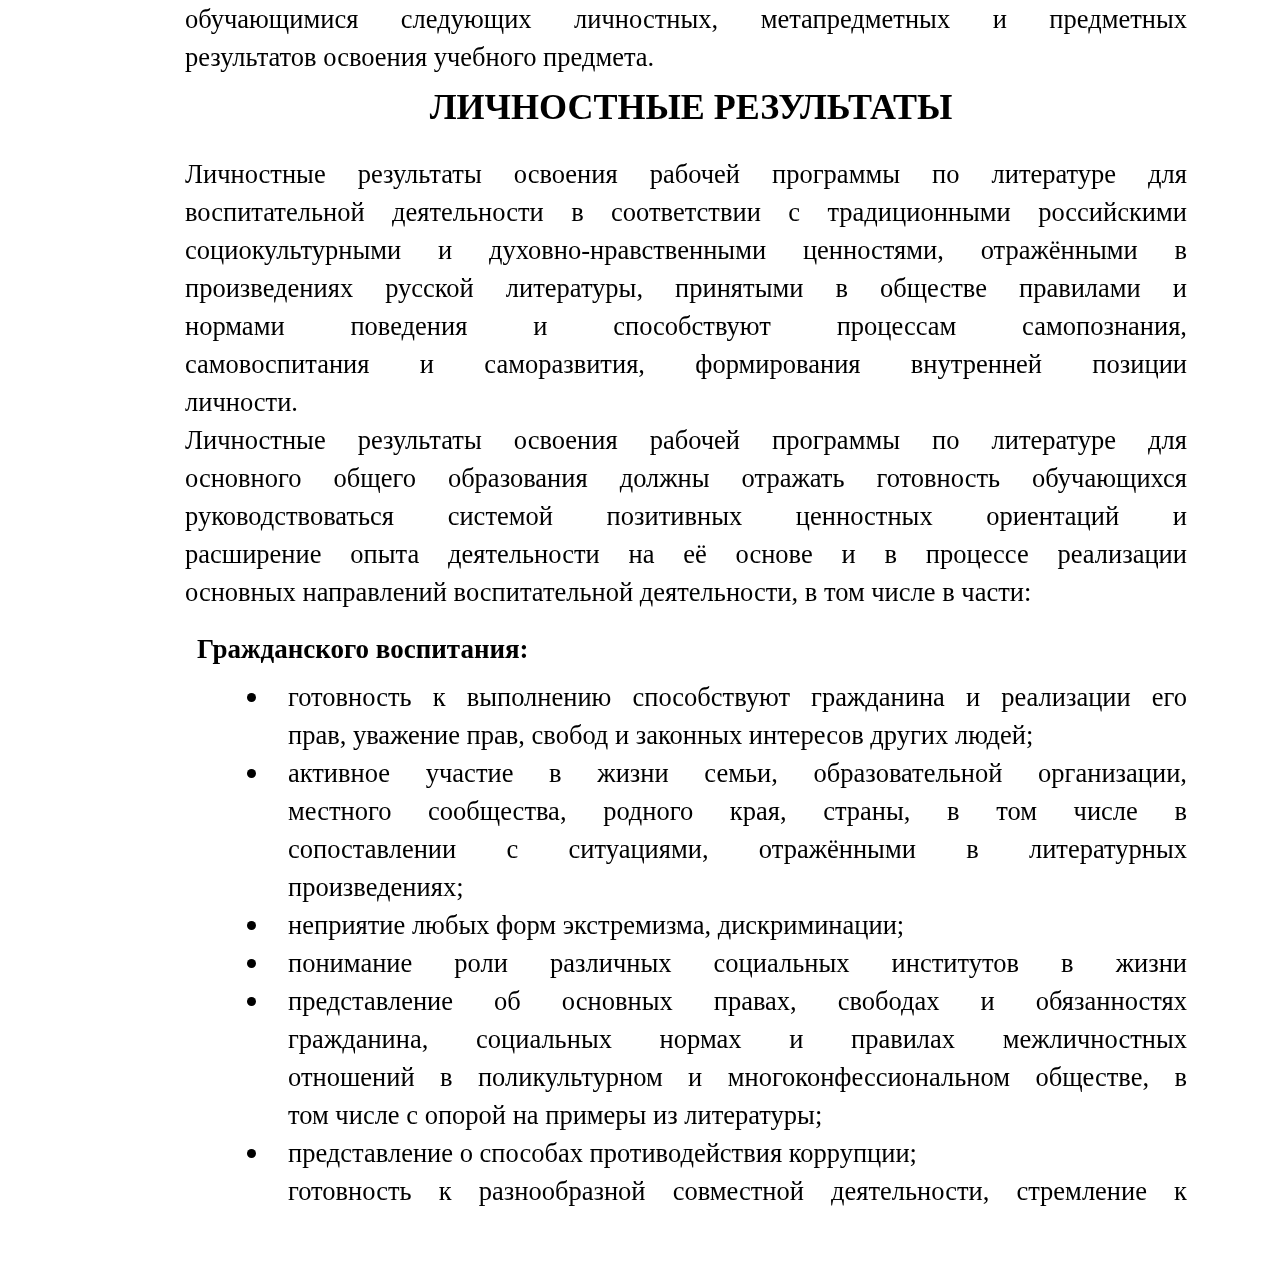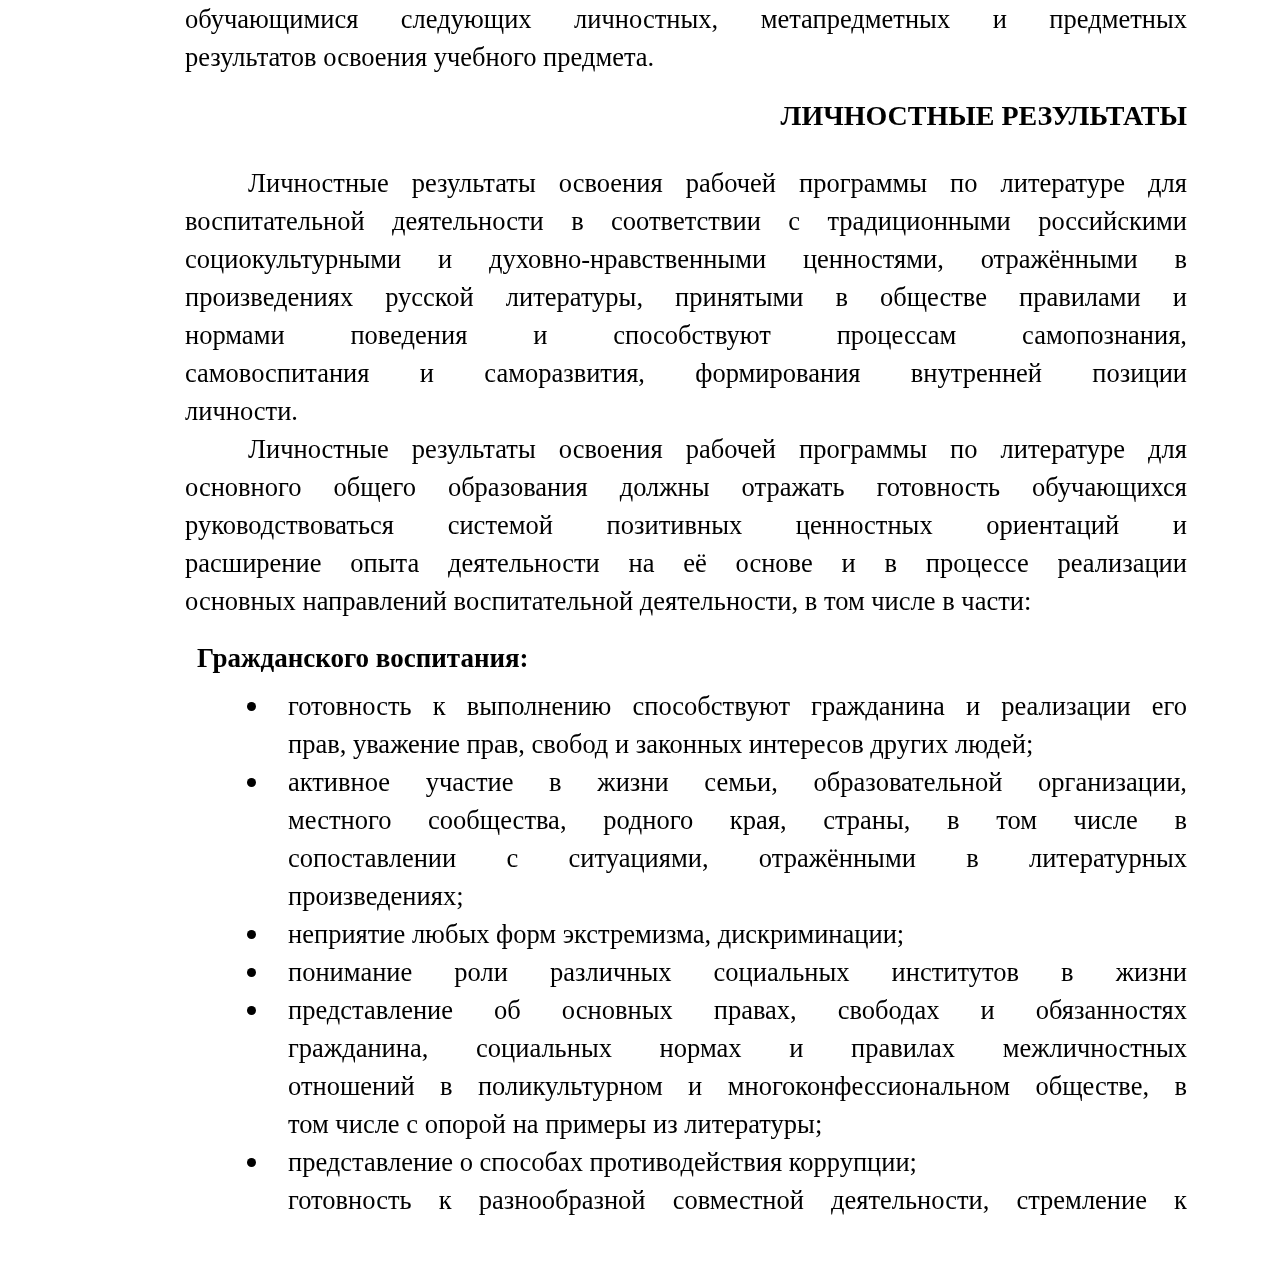--- a/index.html
+++ b/index.html
@@ -23,28 +23,27 @@
   .ln {
     text-align: justify;
   }
   .ln.just {
     text-align-last: justify;
   }
   .ln.last {
     text-align-last: left;
   }
   .ln.indent {
-    margin-left: 63px;
   }
   .doc-heading {
     font-weight: bold;
-    font-size: 28px;
+    font-size: 36px;
     line-height: 44px;
-    margin: 18px 0 26px 10px;
-    text-align: right;
+    margin: 9px 0 26px 10px;
+    text-align: center;
   }
   .sub-heading {
     font-weight: bold;
     font-size: 27px;
     line-height: 38px;
     margin: 19px 0 10px 12px;
     text-align: left;
   }
   ul.bullet-list {
     list-style: none;

